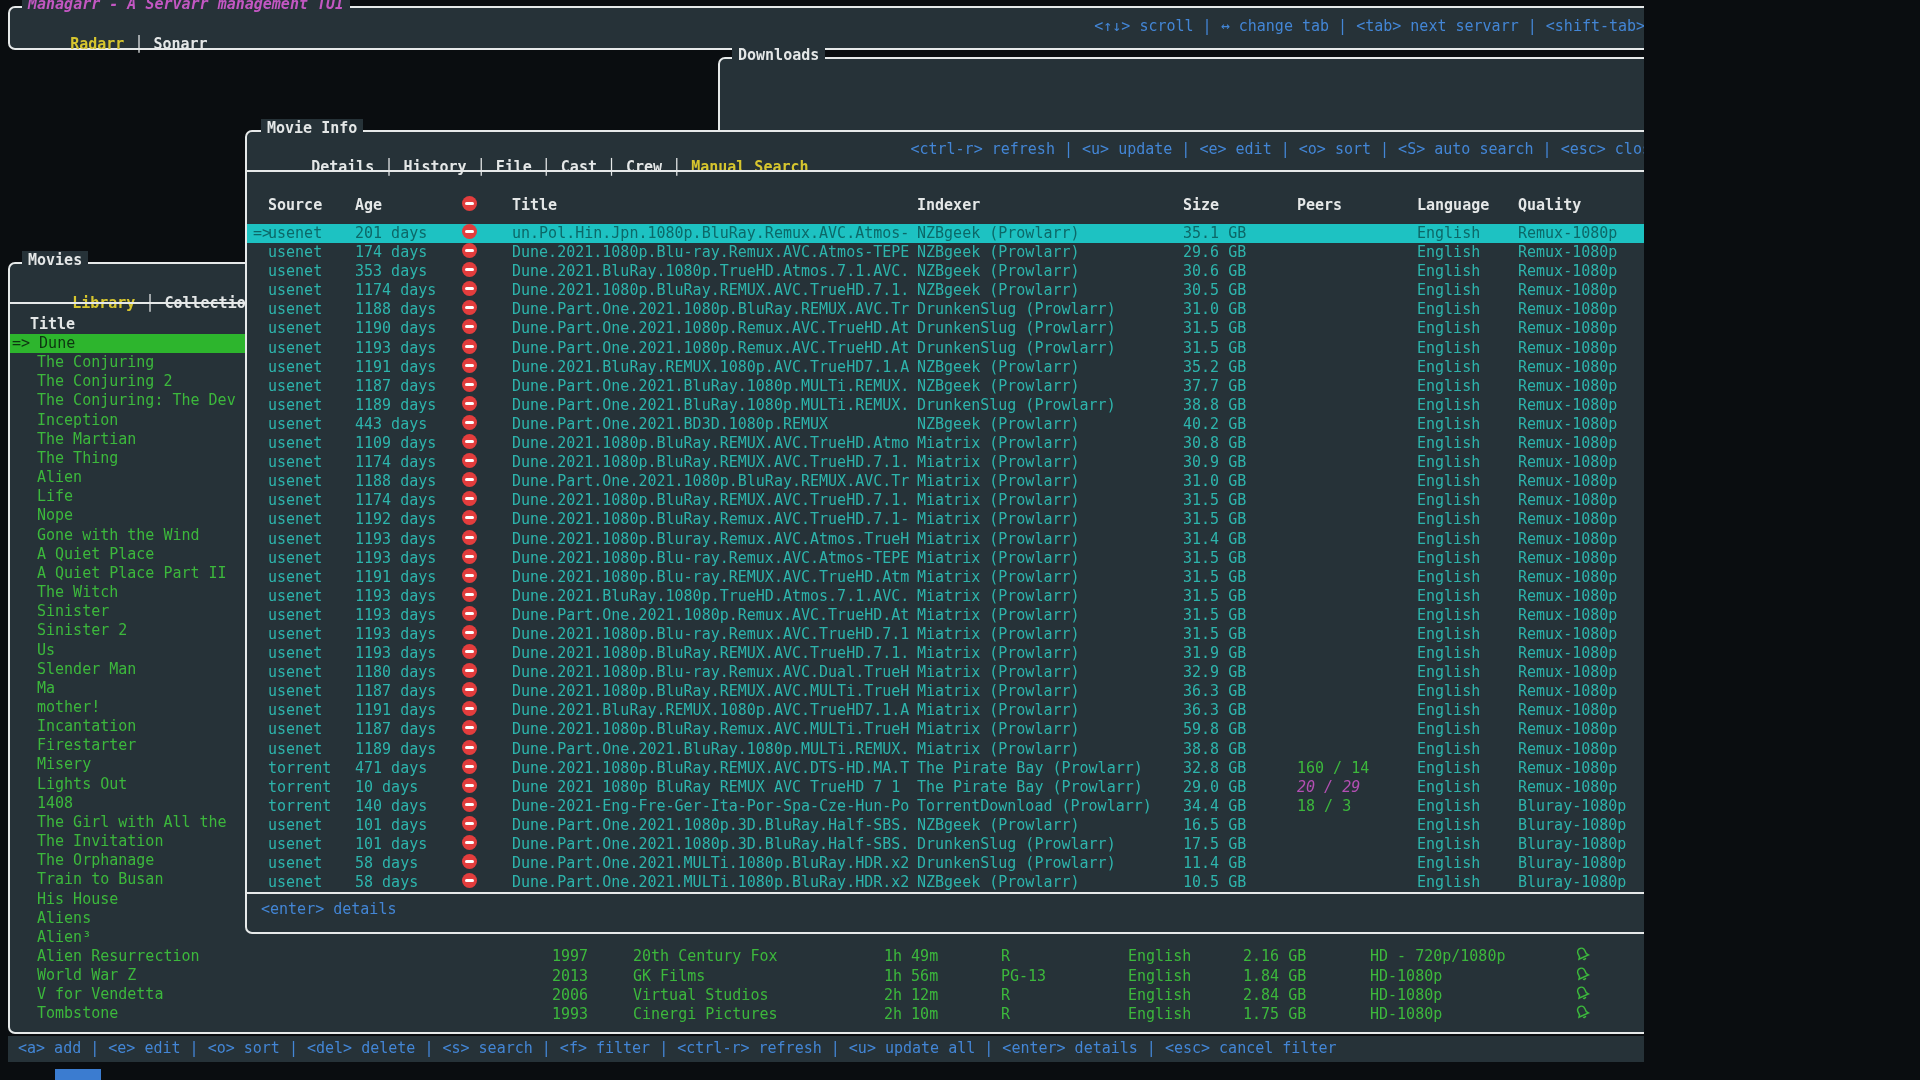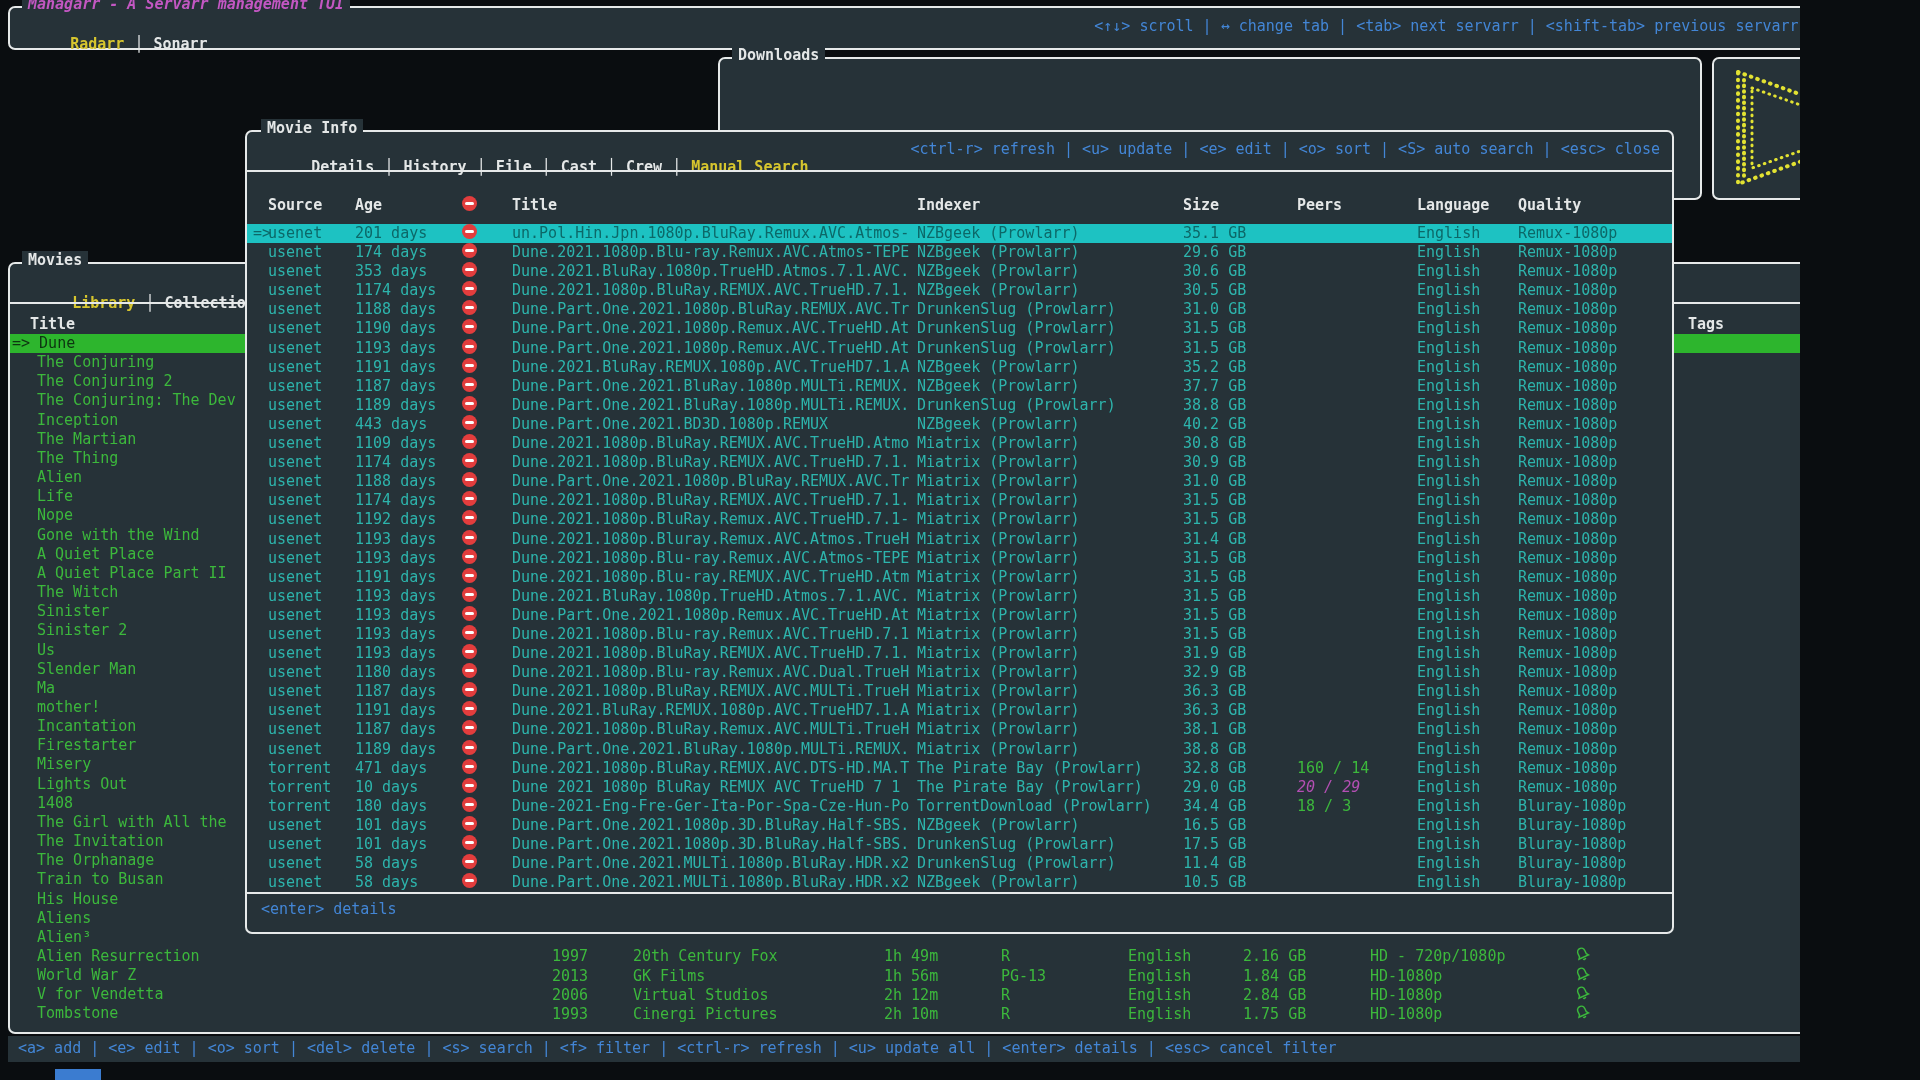--- a/index.html
+++ b/index.html
@@ -1,16 +1,16 @@
 <!DOCTYPE html>
 <html><head>
 <meta charset="utf-8">
 <style>
   html,body{margin:0;padding:0;background:#0a0d10;}
-  .screen{position:relative;width:1800px;height:1080px;background:#0a0d10;
+  .screen{position:relative;width:1644px;height:1080px;background:#0a0d10;
     font-family:"DejaVu Sans Mono",monospace;font-size:15px;color:#e4e7e7;overflow:hidden;}
   .panel{position:absolute;background:#263238;border:2px solid #e6e9e9;border-radius:7px;}
   .panel-title{position:absolute;top:-13px;left:12px;background:#263238;padding:0 6px;
     font-weight:bold;white-space:pre;z-index:2;}
   .magenta{color:#c257c2;font-style:italic;}
   .yellow{color:#d6c52e;}
   .bold{font-weight:bold;}
   .hints{position:absolute;white-space:pre;color:#4386d6;}
   .tsep{color:#e6e9e9;margin:0 10px;font-weight:normal;}
   .tab{cursor:default;}
@@ -462,21 +462,21 @@
           <span class="c-size">36.3 GB</span>
           <span class="c-lang">English</span>
           <span class="c-qual">Remux-1080p</span>
         </div>
         <div class="mrow">
           <span class="c-src">usenet</span>
           <span class="c-age">1187 days</span>
           <span class="rej-icon"></span>
           <span class="c-title">Dune.2021.1080p.BluRay.Remux.AVC.MULTi.TrueH</span>
           <span class="c-idx">Miatrix (Prowlarr)</span>
-          <span class="c-size">38.1 GB</span>
+          <span class="c-size">59.8 GB</span>
           <span class="c-lang">English</span>
           <span class="c-qual">Remux-1080p</span>
         </div>
         <div class="mrow">
           <span class="c-src">usenet</span>
           <span class="c-age">1189 days</span>
           <span class="rej-icon"></span>
           <span class="c-title">Dune.Part.One.2021.BluRay.1080p.MULTi.REMUX.</span>
           <span class="c-idx">Miatrix (Prowlarr)</span>
           <span class="c-size">38.8 GB</span>
@@ -500,21 +500,21 @@
           <span class="rej-icon"></span>
           <span class="c-title">Dune 2021 1080p BluRay REMUX AVC TrueHD 7 1</span>
           <span class="c-idx">The Pirate Bay (Prowlarr)</span>
           <span class="c-size">29.0 GB</span>
           <span class="c-peers magenta">20 / 29</span>
           <span class="c-lang">English</span>
           <span class="c-qual">Remux-1080p</span>
         </div>
         <div class="mrow">
           <span class="c-src">torrent</span>
-          <span class="c-age">180 days</span>
+          <span class="c-age">140 days</span>
           <span class="rej-icon"></span>
           <span class="c-title">Dune-2021-Eng-Fre-Ger-Ita-Por-Spa-Cze-Hun-Po</span>
           <span class="c-idx">TorrentDownload (Prowlarr)</span>
           <span class="c-size">34.4 GB</span>
           <span class="c-peers green">18 / 3</span>
           <span class="c-lang">English</span>
           <span class="c-qual">Bluray-1080p</span>
         </div>
         <div class="mrow">
           <span class="c-src">usenet</span>

